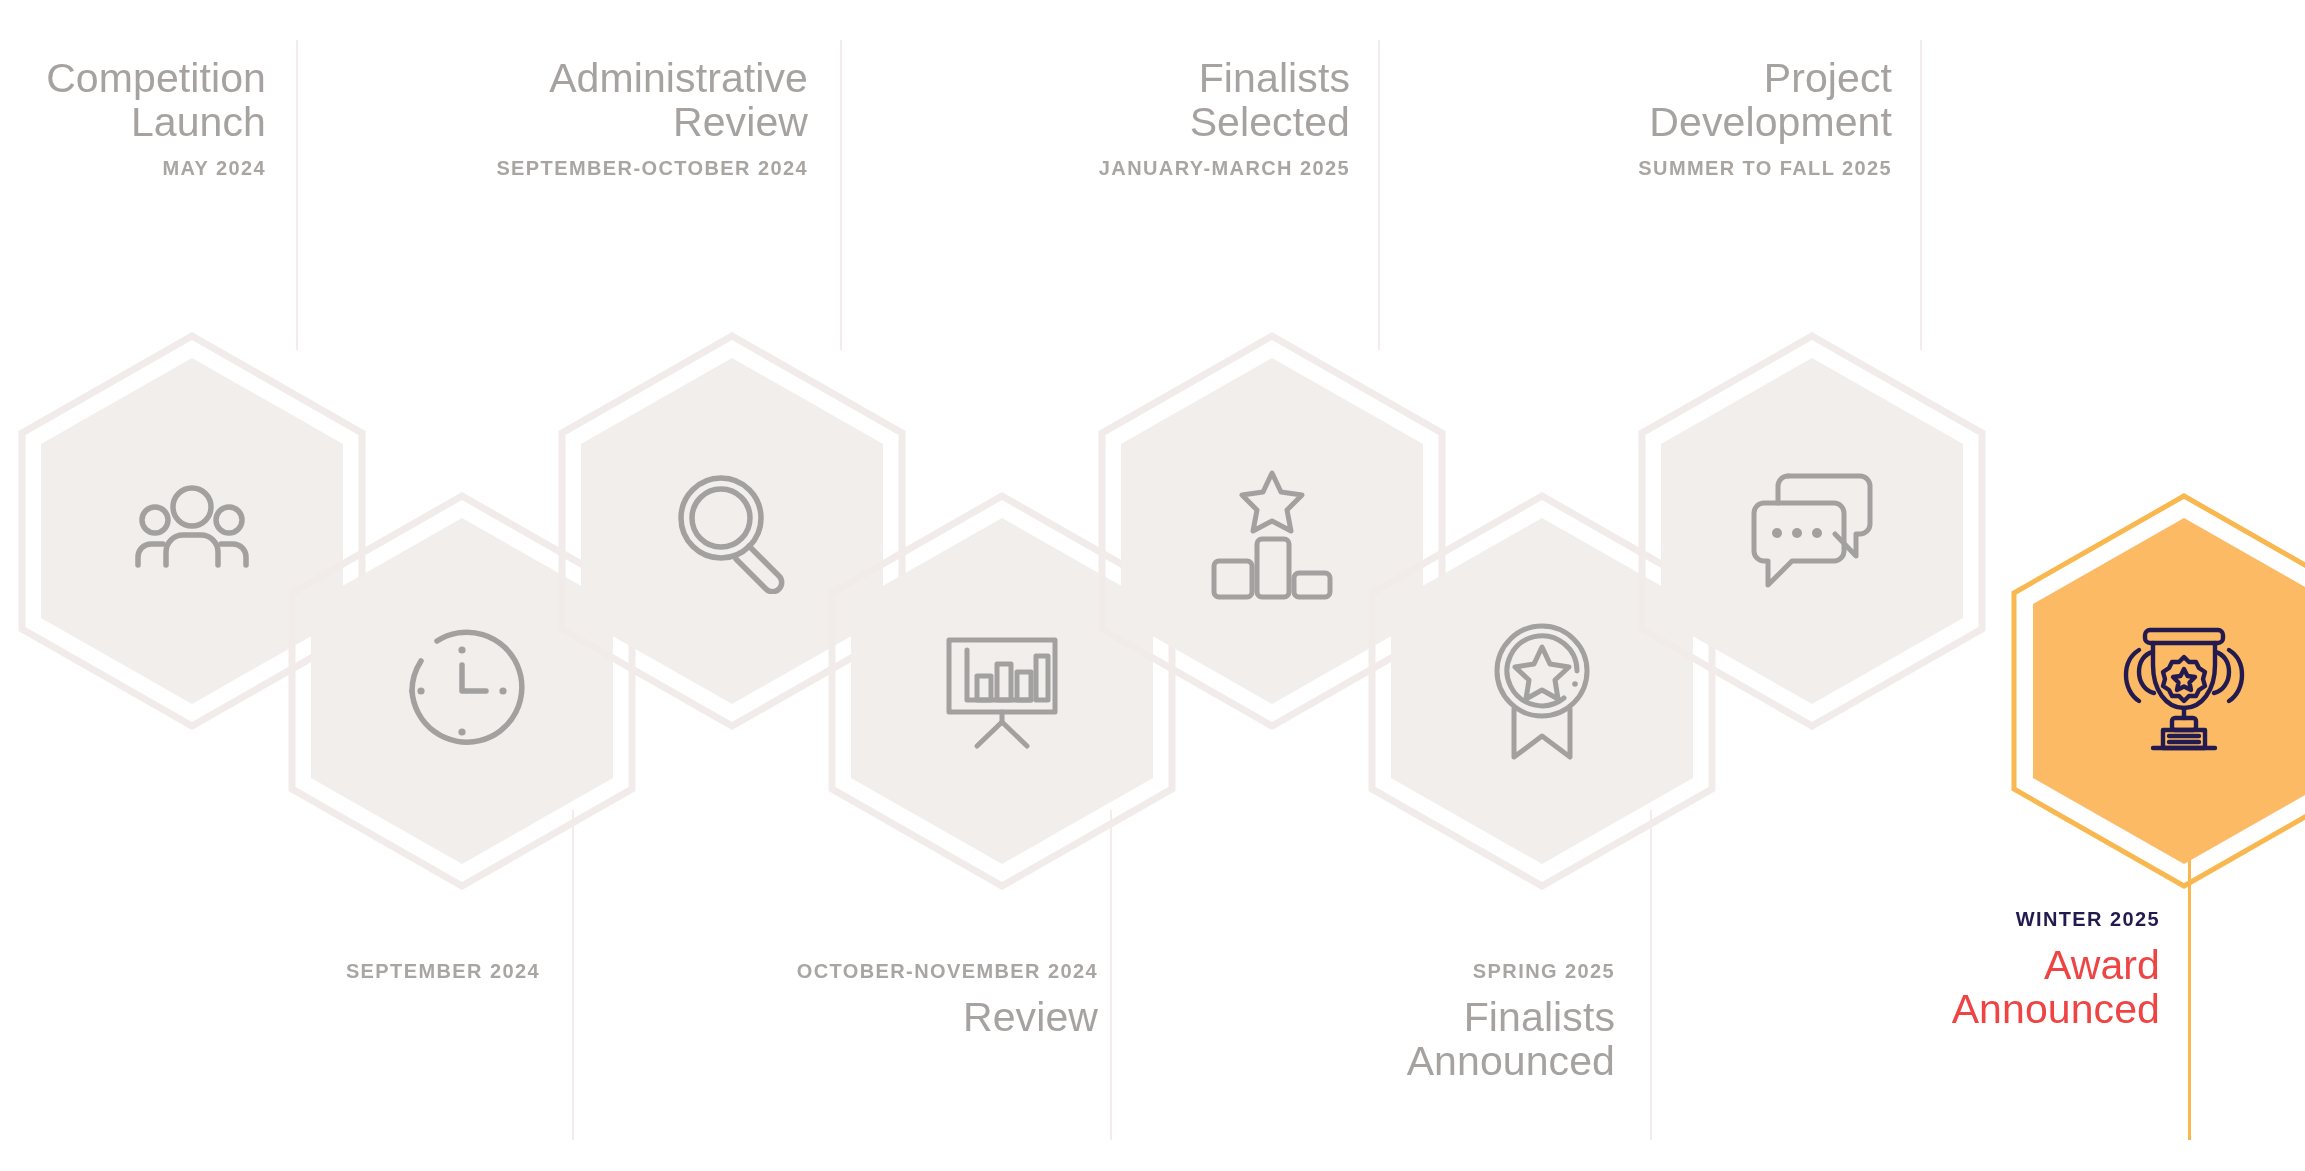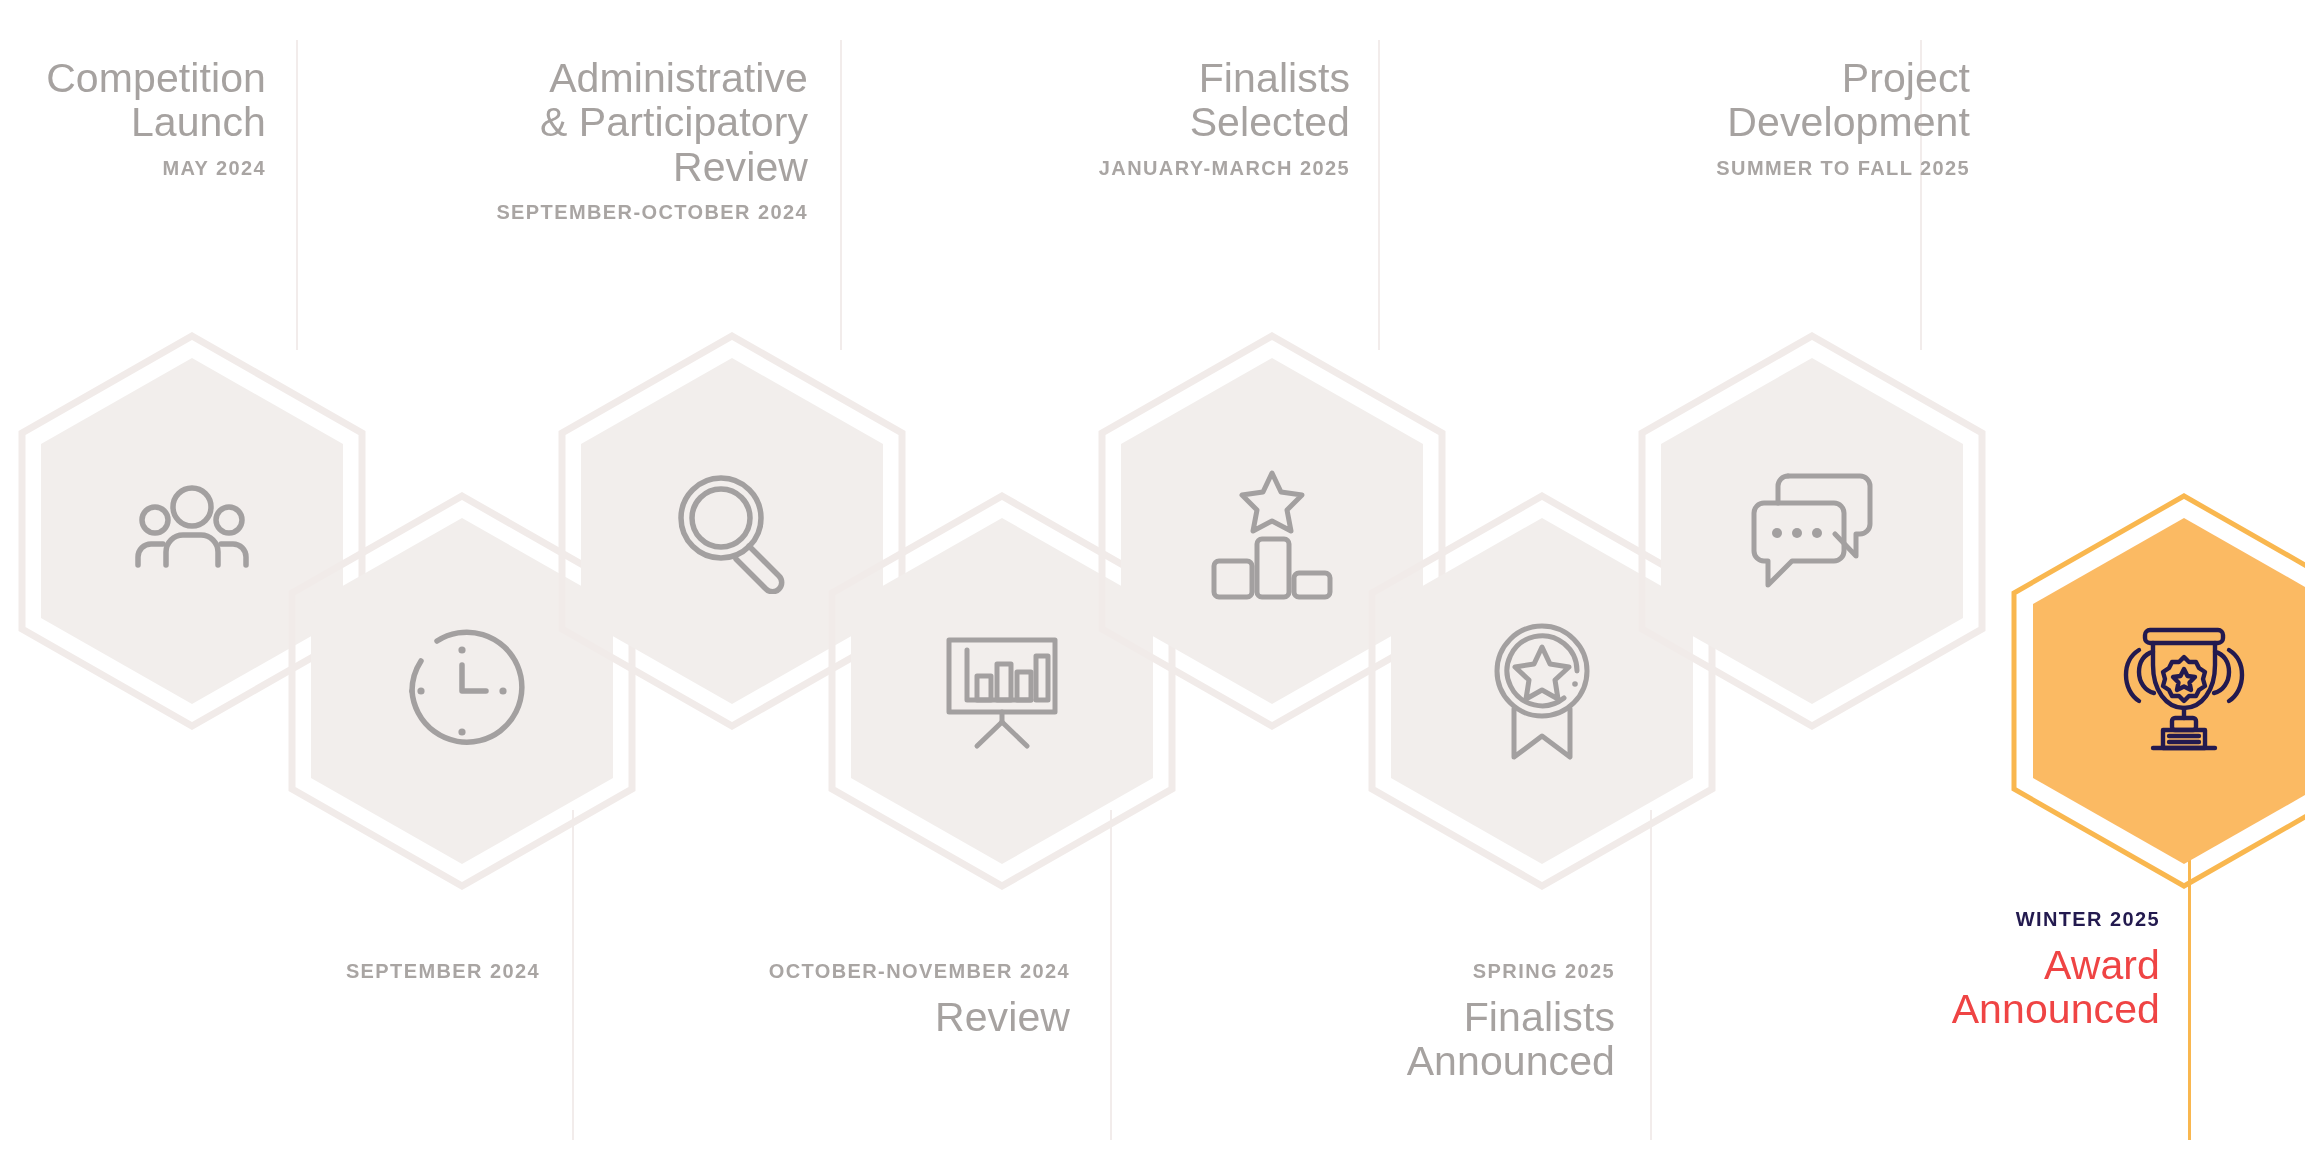--- a/index.html
+++ b/index.html
@@ -282,47 +282,46 @@
     <div class="title">
       <div>Competition</div>
       <div>Launch</div>
     </div>
     <div class="date">MAY 2024</div>
   </div>
 
   <div class="label top" style="left:378px; top:56px;">
     <div class="title">
       <div>Administrative</div>
-      <div>&amp; Participatory</div>
       <div>Review</div>
     </div>
     <div class="date">SEPTEMBER-OCTOBER 2024</div>
   </div>
 
   <div class="label top" style="left:920px; top:56px;">
     <div class="title">
       <div>Finalists</div>
       <div>Selected</div>
     </div>
     <div class="date">JANUARY-MARCH 2025</div>
   </div>
 
-  <div class="label top" style="left:1540px; top:56px;">
+  <div class="label top" style="left:1462px; top:56px;">
     <div class="title">
       <div>Project</div>
       <div>Development</div>
     </div>
     <div class="date">SUMMER TO FALL 2025</div>
   </div>
 
   <div class="label bottom" style="left:110px; top:960px;">
     <div class="date">SEPTEMBER 2024</div>
   </div>
 
-  <div class="label bottom" style="left:640px; top:960px;">
+  <div class="label bottom" style="left:668px; top:960px;">
     <div class="date">OCTOBER-NOVEMBER 2024</div>
     <div class="title">
       <div>Review</div>
     </div>
   </div>
 
   <div class="label bottom" style="left:1185px; top:960px;">
     <div class="date">SPRING 2025</div>
     <div class="title">
       <div>Finalists</div>

